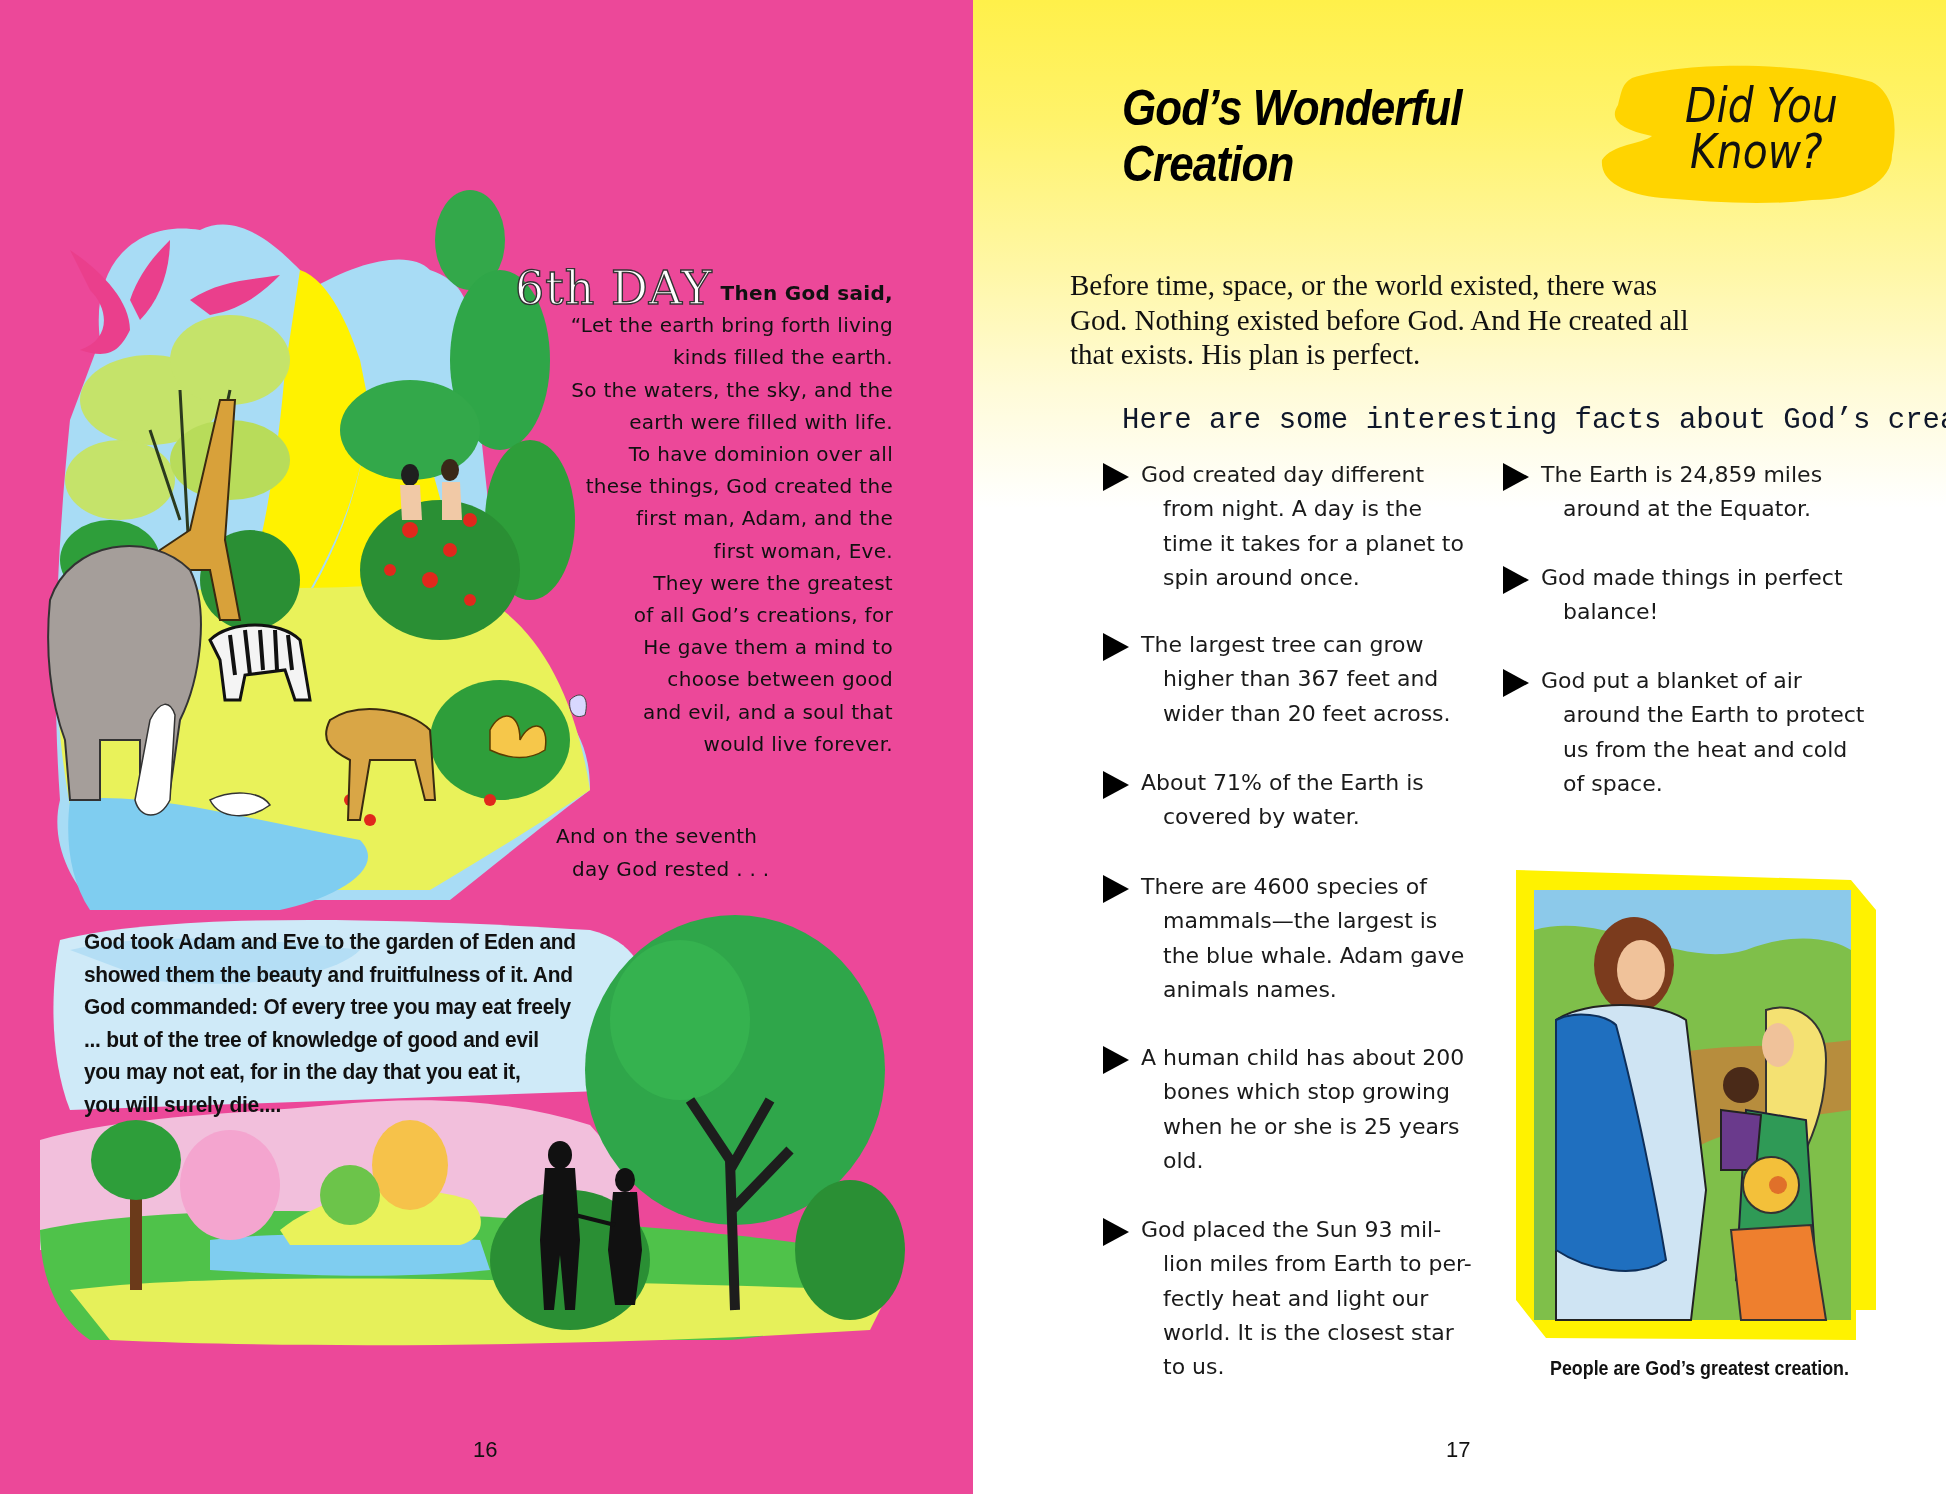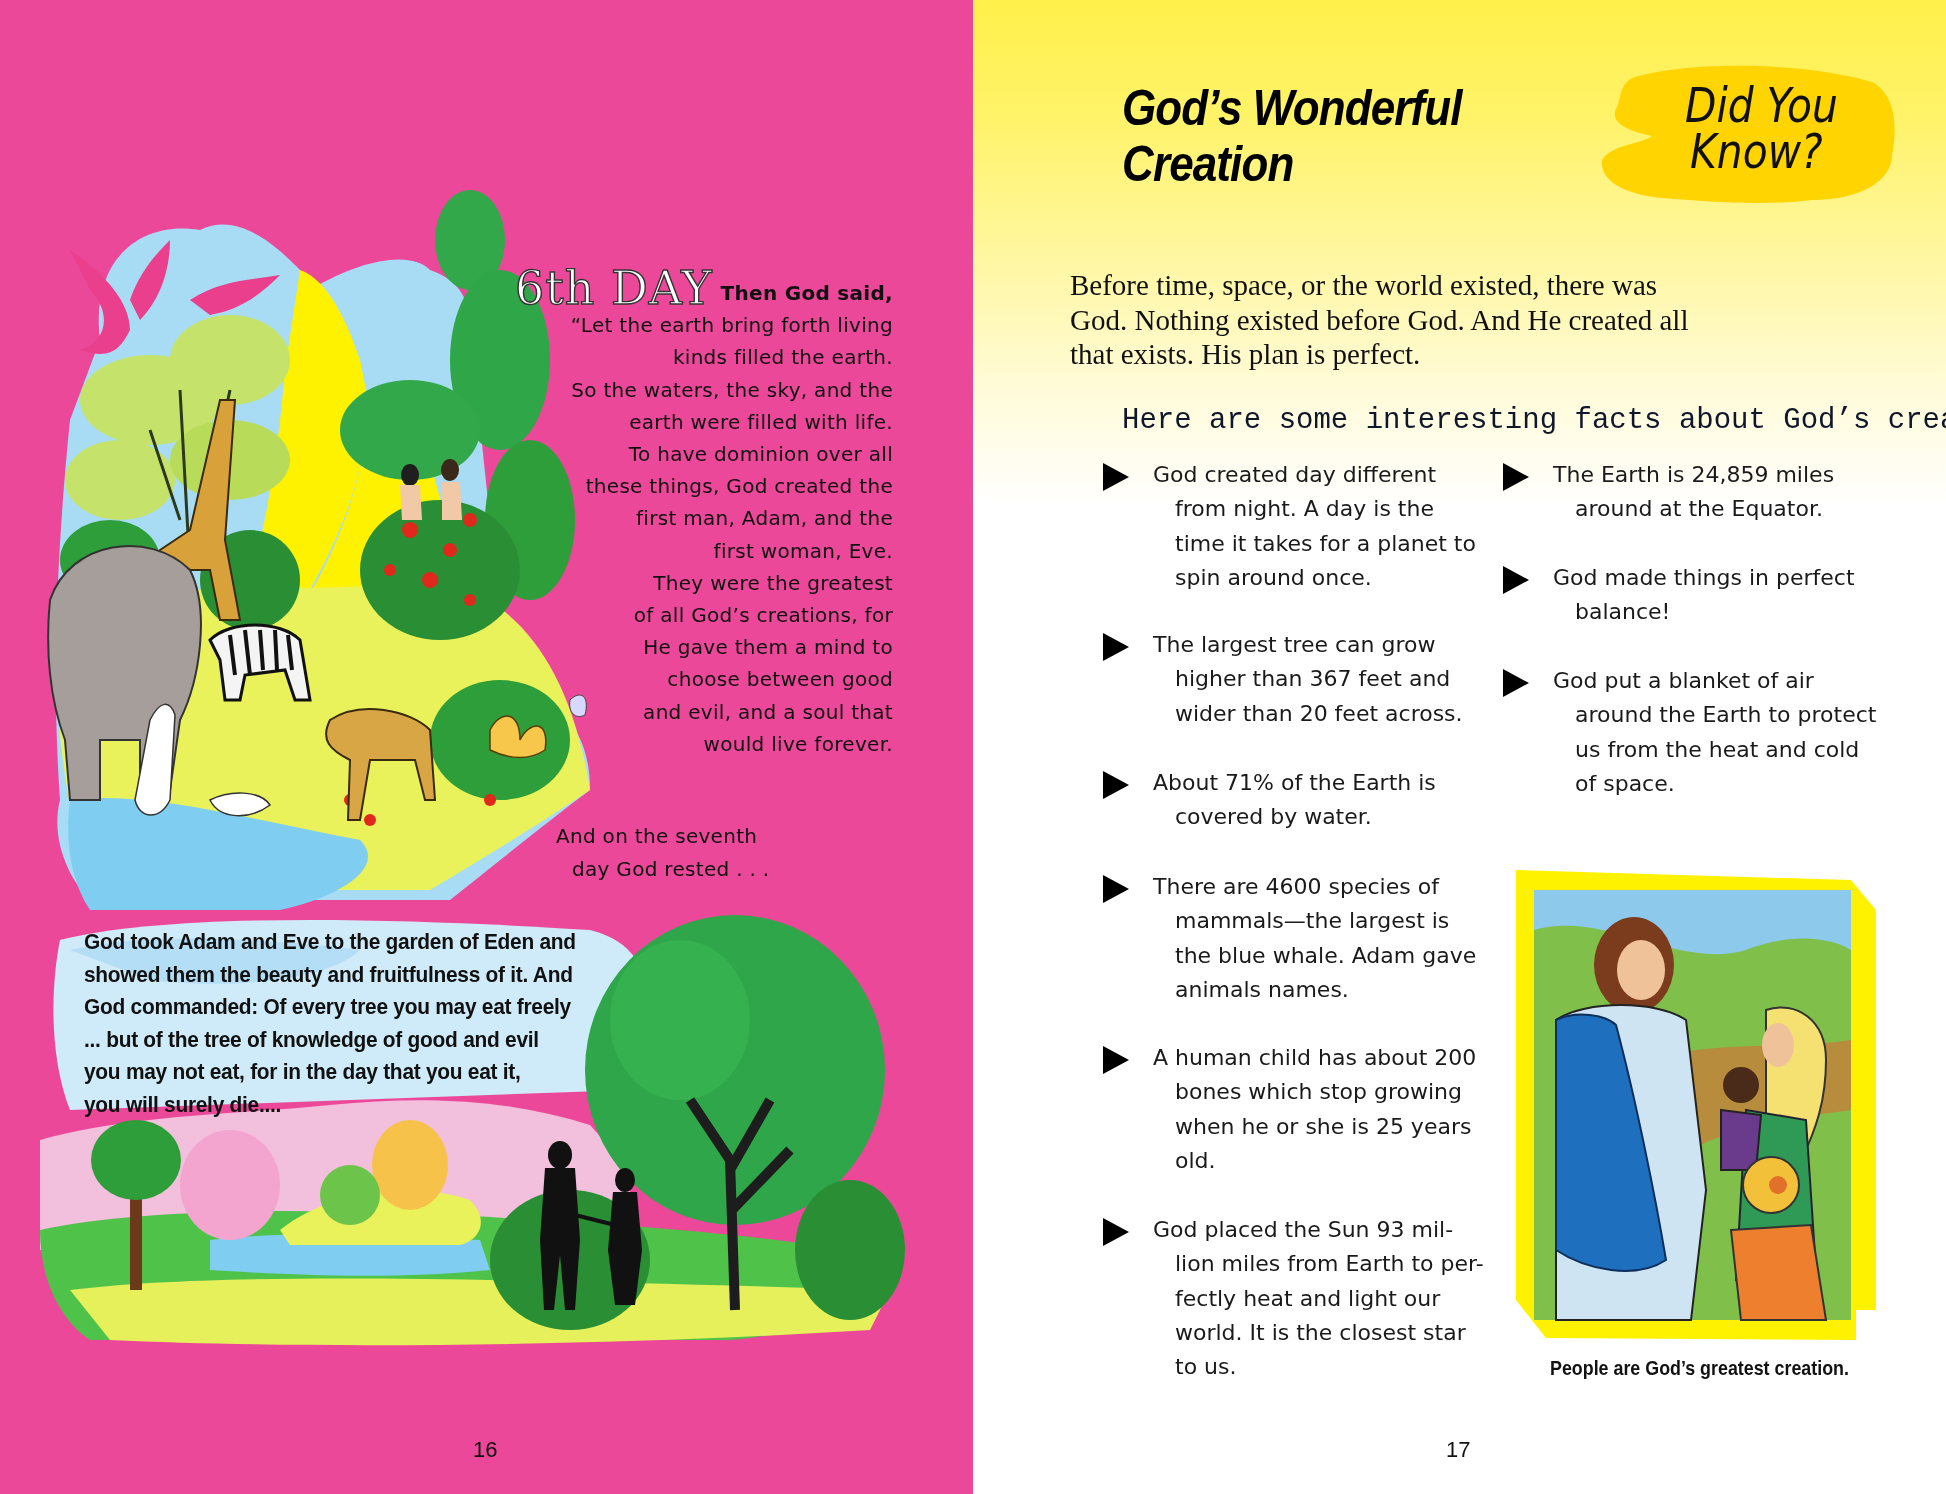--- a/index.html
+++ b/index.html
@@ -56,21 +56,21 @@
   .intro { position: absolute; left: 1070px; top: 268px; width: 780px; font-family: "Liberation Serif", serif; font-size: 29px; line-height: 34.5px; color: #111; }
   .intro span { display: block; white-space: nowrap; }
   .lead { position: absolute; left: 1122px; top: 404px; font-family: Liberation Mono, monospace; font-size: 29px; color: #0f172a; white-space: nowrap; }
 
   .facts-col { position: absolute; font-family: "DejaVu Sans", sans-serif; font-size: 22px; line-height: 34.3px; color: #1a1a1a; }
   .facts-col-1 { left: 1103px; top: 458px; width: 400px; }
   .facts-col-2 { left: 1503px; top: 458px; width: 420px; }
   .fact { position: relative; padding-left: 38px; }
   .fact .bullet { position: absolute; left: 0; top: 5px; width: 0; height: 0;
     border-top: 14px solid transparent; border-bottom: 14px solid transparent; border-left: 26px solid #000; }
-  .fact .line { display: block; white-space: nowrap; margin-left: 12px; }
+  .fact .line { display: block; white-space: nowrap; }
   .fact .line.cont { padding-left: 22px; }
 
   .f1 { position: absolute; top: 0; }
   .f2 { position: absolute; top: 170px; }
   .f3 { position: absolute; top: 308px; }
   .f4 { position: absolute; top: 412px; }
   .f5 { position: absolute; top: 583px; }
   .f6 { position: absolute; top: 755px; }
   .g1 { position: absolute; top: 0; }
   .g2 { position: absolute; top: 103px; }

